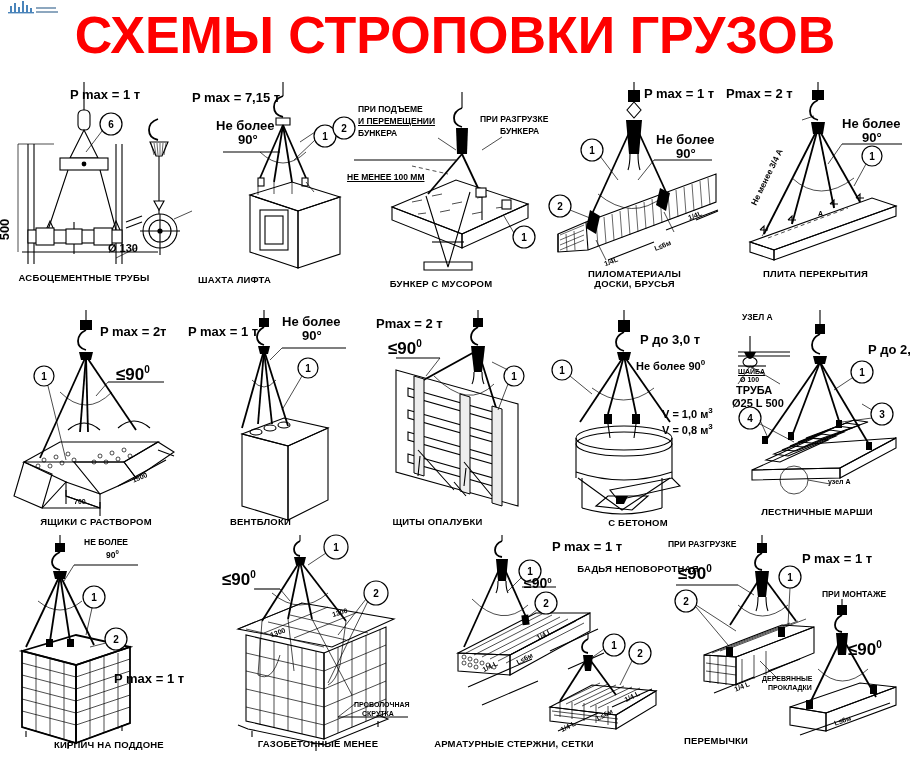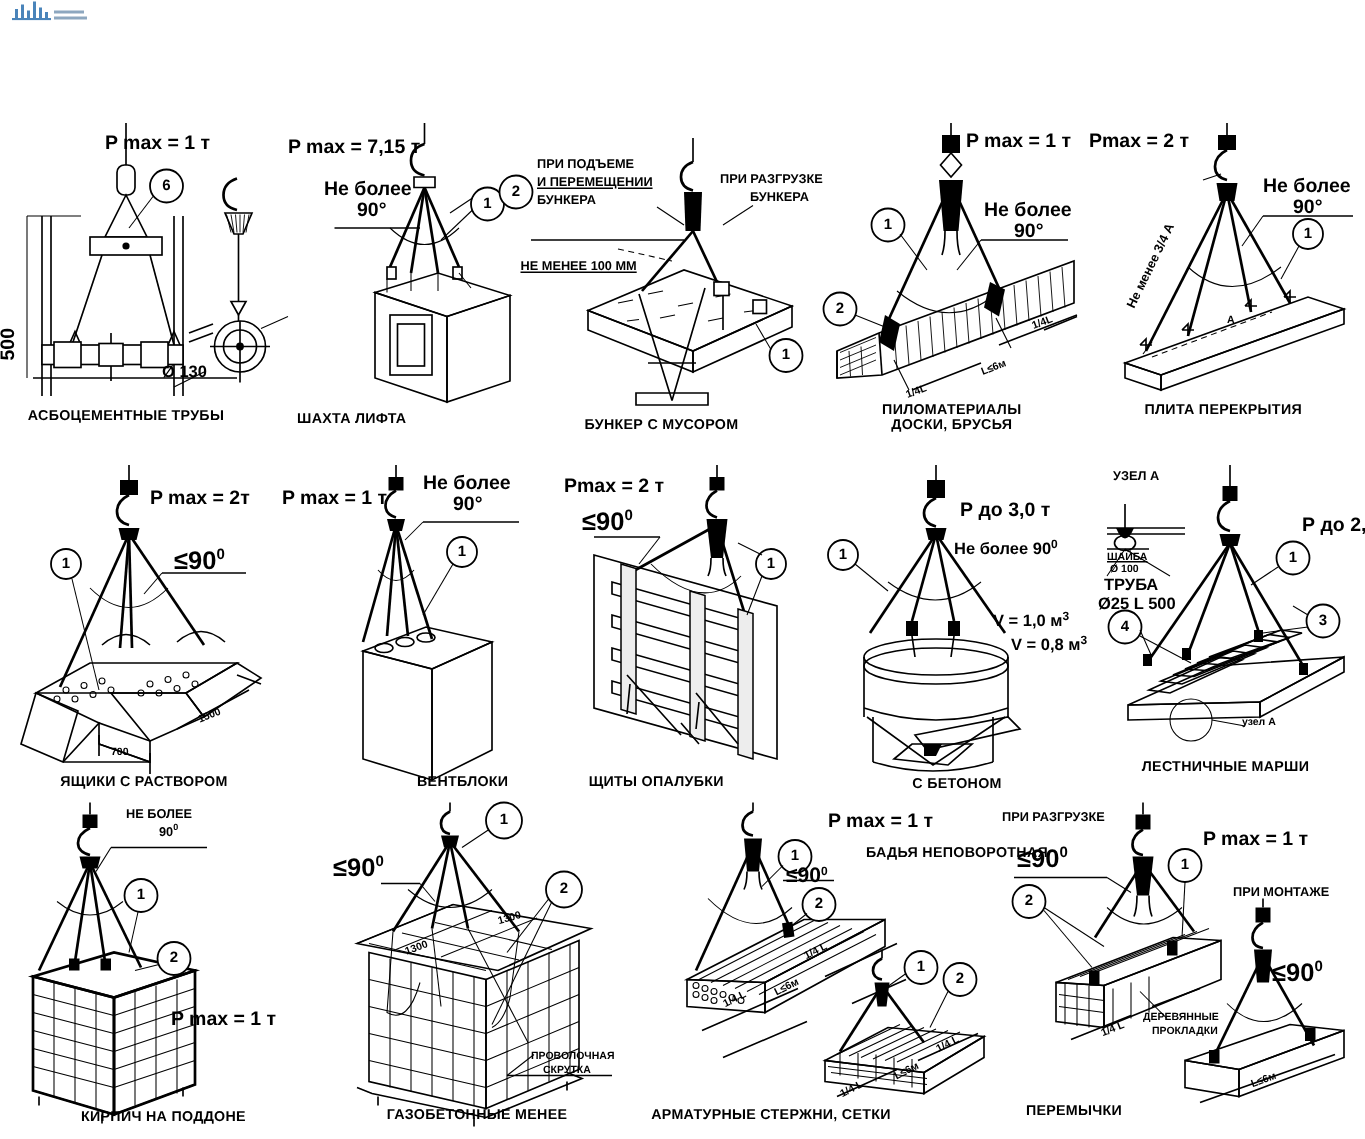--- a/index.html
+++ b/index.html
@@ -36,20 +36,21 @@
   .dash{stroke-dasharray:4 3;}
   .hatch line{stroke:#000;stroke-width:.6;}
   .para{position:absolute;font-size:9.6px;font-weight:bold;line-height:12.4px;}
   .wm{position:absolute;right:6px;bottom:6px;width:60px;height:16px;opacity:.85;}
 </style>
 </head>
 <body>
 
 <div class="poster">
 
+  <div class="title">СХЕМЫ СТРОПОВКИ ГРУЗОВ</div>
 
   <div class="panel" style="left:8px;top:82px;width:160px;height:200px;">
     <svg width="160" height="185">
       <line class="ln" x1="76" y1="0" x2="76" y2="28"></line>
       <rect class="fillw" x="70" y="28" width="12" height="20" rx="5"></rect>
       <path class="ln" d="M76 48 L62 76 L90 76 Z"></path>
       <rect class="fillw" x="52" y="76" width="48" height="12"></rect>
       <circle class="fillk" cx="76" cy="82" r="2.4"></circle>
       <line class="ln" x1="60" y1="88" x2="40" y2="148"></line>
       <line class="ln" x1="92" y1="88" x2="108" y2="148"></line>
@@ -352,21 +353,21 @@
       <ellipse class="ln" cx="88" cy="115" rx="6" ry="3"></ellipse>
       <circle class="circnum" cx="112" cy="58" r="10"></circle>
       <text class="numtxt" x="112" y="58">1</text>
       <line class="thin" x1="106" y1="66" x2="86" y2="100"></line>
       <line class="ln" x1="86" y1="38" x2="150" y2="38"></line>
       <line class="thin" x1="86" y1="38" x2="74" y2="50"></line>
     </svg>
     <div class="lbl b" style="left:-8px;top:14px;">P max = 1 т</div>
     <div class="lbl b" style="left:86px;top:4px;">Не более</div>
     <div class="lbl b" style="left:106px;top:18px;">90°</div>
-    <div class="caption" style="left:34px;top:206px;text-align:left;margin-left:48px;">ВЕНТБЛОКИ</div>
+    <div class="caption" style="left:34px;top:206px;text-align:left;">ВЕНТБЛОКИ</div>
   </div>
 
   <div class="panel" style="left:368px;top:310px;width:175px;height:215px;">
     <svg width="175" height="205">
       <line class="ln" x1="110" y1="0" x2="110" y2="8"></line>
       <path class="fillk" d="M105 8 l10 0 l0 9 l-10 0 Z"></path>
       <path class="ln2" d="M110 17 q-7 4 -7 10 q0 6 7 8"></path>
       <path class="fillk" d="M103 36 l14 0 l-3 26 l-8 0 Z"></path>
       <path class="ln" d="M106 62 q0 8 -2 12 M114 62 q0 8 2 12"></path>
       <path class="ln2" d="M110 40 L52 72"></path>
@@ -420,21 +421,21 @@
       <path class="ln" d="M58 180 L120 168 L128 176 L66 190 Z"></path>
       <path class="ln" d="M44 196 L56 186 L96 186 L80 200 Z"></path>
       <path class="fillk" d="M64 186 l12 0 l-4 8 l-8 0 Z"></path>
       <circle class="circnum" cx="10" cy="60" r="10"></circle>
       <text class="numtxt" x="10" y="60">1</text>
       <line class="thin" x1="18" y1="66" x2="40" y2="84"></line>
     </svg>
     <div class="lbl b" style="left:88px;top:22px;">Р до 3,0 т</div>
     <div class="lbl m" style="left:84px;top:48px;"><span>Не более 90</span><sup style="font-size:8px;">0</sup></div>
     <div class="lbl m" style="left:110px;top:96px;"><span>V = 1,0 м</span><sup style="font-size:8px;">3</sup></div>
-    <div class="lbl m" style="left:110px;top:112px;margin-left:12px;"><span>V = 0,8 м</span><sup style="font-size:8px;">3</sup></div>
+    <div class="lbl m" style="left:110px;top:112px;"><span>V = 0,8 м</span><sup style="font-size:8px;">3</sup></div>
     <div class="caption" style="left:-4px;top:208px;margin-top:45px;">БАДЬЯ НЕПОВОРОТНАЯ</div>
     <div class="caption" style="left:-4px;top:207px;">С БЕТОНОМ</div>
   </div>
 
   <div class="panel" style="left:736px;top:310px;width:170px;height:215px;">
     <svg width="170" height="205">
       <line class="ln" x1="84" y1="0" x2="84" y2="14"></line>
       <path class="fillk" d="M79 14 l10 0 l0 10 l-10 0 Z"></path>
       <path class="ln2" d="M84 24 q-8 4 -8 11 q0 7 8 9"></path>
       <path class="fillk" d="M77 46 l14 0 l-2 8 l-10 0 Z"></path>

